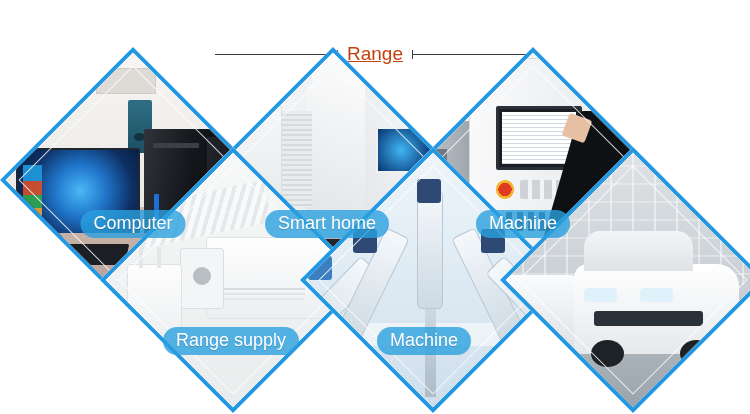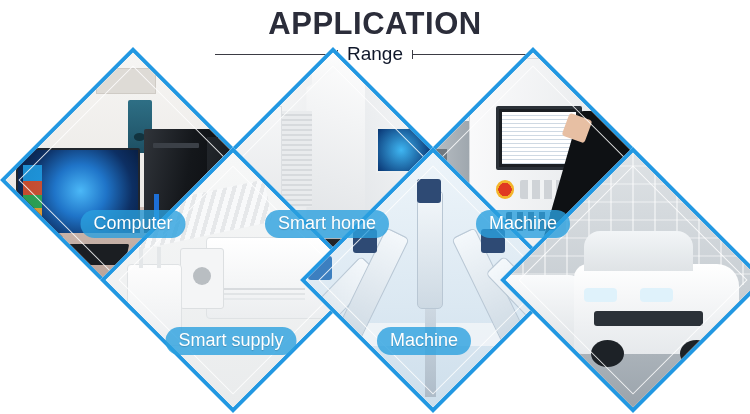--- a/index.html
+++ b/index.html
@@ -60,24 +60,25 @@
     position: absolute;
     top: -4px;
     width: 1px;
     height: 9px;
     background: #3b3b44;
   }
   .sub-rule.left::after { right: 0; }
   .sub-rule.right::before { left: 0; }
   .subtitle-text {
     font-size: 19px;
-    color: #0f172a;
+    color: #c2410c;
     padding: 0 9px;
     line-height: 22px;
     white-space: nowrap;
+    text-decoration: underline;
   }
 
   
   .tiles {
     position: absolute;
     left: 0;
     top: 0;
     width: 750px;
     height: 414px;
   }
@@ -231,21 +232,20 @@
   .sc-auto .car2 { position:absolute; left:-6%; top:48%; width:38%; height:28%; background:linear-gradient(180deg,#fafbfc,#dfe3e6); border-radius:12px 16px 6px 6px; }
   .sc-auto .car2::after { content:""; position:absolute; left:52%; bottom:-12%; width:22%; height:28%; background:#1d2227; border-radius:50%; }
   .sc-auto .floor2 { position:absolute; left:0; top:78%; right:0; bottom:0; background:linear-gradient(180deg,#aab2b9,#99a2aa); }
 </style>
 </head>
 <body>
 
 <div id="page">
 
   <div class="header">
-    <div class="title">APPLICATION</div>
 
     <div class="subtitle-row">
       <span class="sub-rule left"></span>
       <span class="subtitle-text">Range</span>
       <span class="sub-rule right"></span>
     </div>
   </div>
 
   <div class="tiles">
 
@@ -362,19 +362,19 @@
       </div>
       <div class="inset-frame"></div>
     </div>
 
     <div class="label-pill" style="left:133px; top:224px;">Computer</div>
 
     <div class="label-pill" style="left:523px; top:224px;">Machine</div>
 
     <div class="label-pill" style="left:327px; top:224px;">Smart home</div>
 
-    <div class="label-pill" style="left:231px; top:341px;">Smart supply</div>
+    <div class="label-pill" style="left:231px; top:341px;">Range supply</div>
 
     <div class="label-pill" style="left:424px; top:341px;">Machine</div>
 
 
   </div>
 </div>
 
 </body></html>

